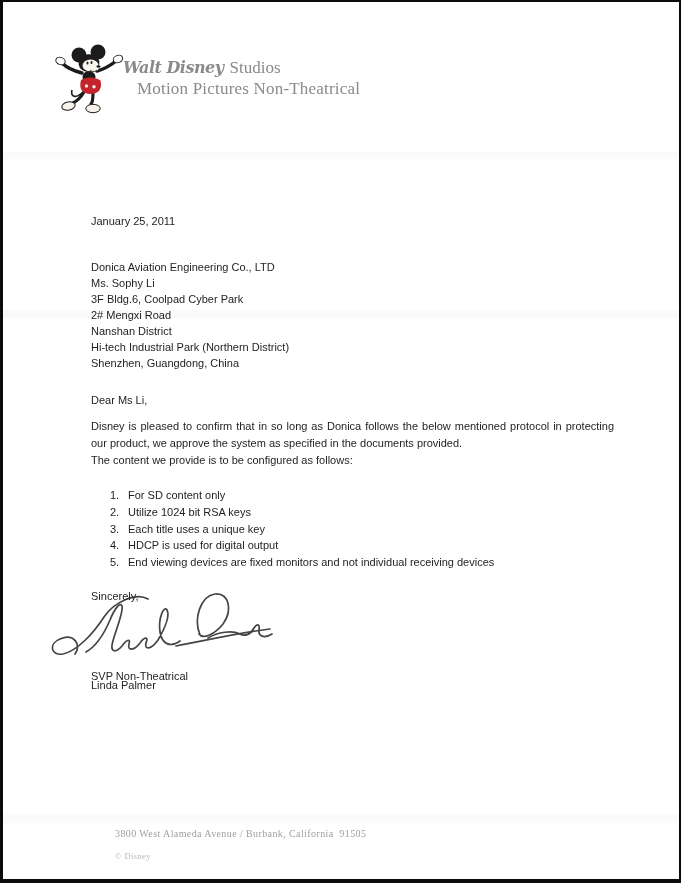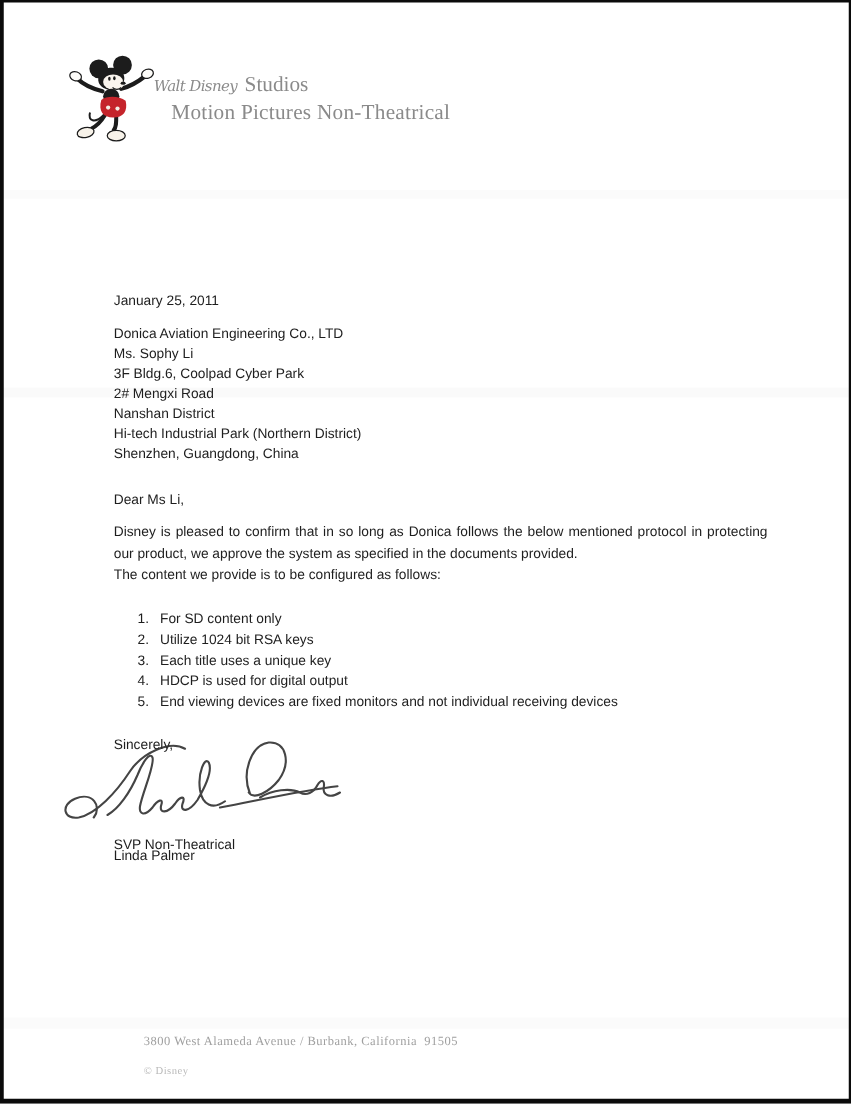--- a/index.html
+++ b/index.html
@@ -21,29 +21,29 @@
   .band-a { top: 150px; height: 7px; background: rgba(0,0,0,0.015); }
   .band-b { top: 308px; height: 8px; background: rgba(0,0,0,0.018); }
   .band-c { top: 812px; height: 9px; background: rgba(0,0,0,0.016); }
 
   
   .mickey { position: absolute; left: 50px; top: 40px; }
   .brand { position: absolute; left: 120px; top: 56px; color: #8a8a8a; }
   .brand-line1 { font-family: "Liberation Serif", serif; font-size: 17px; line-height: 20px; }
   .brand-script {
     font-family: "DejaVu Serif", serif;
-    font-style: italic; font-weight: normal;
-    font-size: 12px; letter-spacing: -0.5px;
+    font-style: italic; font-weight: bold;
+    font-size: 16px; letter-spacing: -0.5px;
     margin-right: 6px;
   }
   .brand-line2 { font-family: "Liberation Serif", serif; font-size: 17px; line-height: 21px; letter-spacing: 0.2px; margin-left: 14px; }
 
   
   .txt { color: #1e1e1e; font-size: 11px; line-height: 16px; position: absolute; }
-  .date-line { left: 88px; top: 211px; margin-top: 20px; }
+  .date-line { left: 88px; top: 211px; }
   .recipient { left: 88px; top: 257px; }
   .salutation { left: 88px; top: 390px; }
   .body-para { left: 88px; top: 416px; width: 523px; text-align: justify; line-height: 17px; }
   .body-follow { left: 88px; top: 450px; width: 523px; line-height: 17px; }
   .num-list { left: 107px; top: 485px; }
   .list-row { display: flex; line-height: 16.8px; }
   .list-num { width: 18px; flex: 0 0 18px; }
   .closing { left: 88px; top: 586px; }
   .sig-name { left: 88px; top: 650px; margin-top: 25px; }
   .sig-title { left: 88px; top: 666px; }

